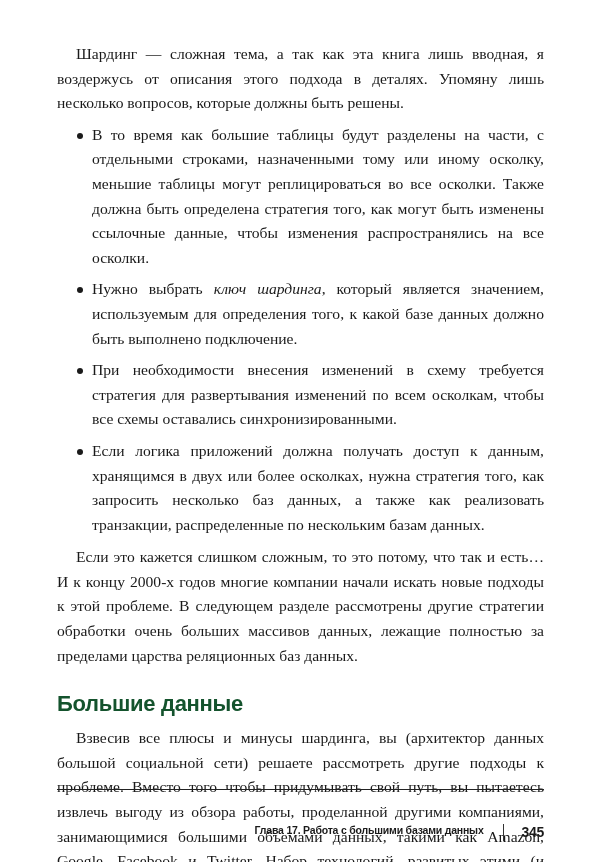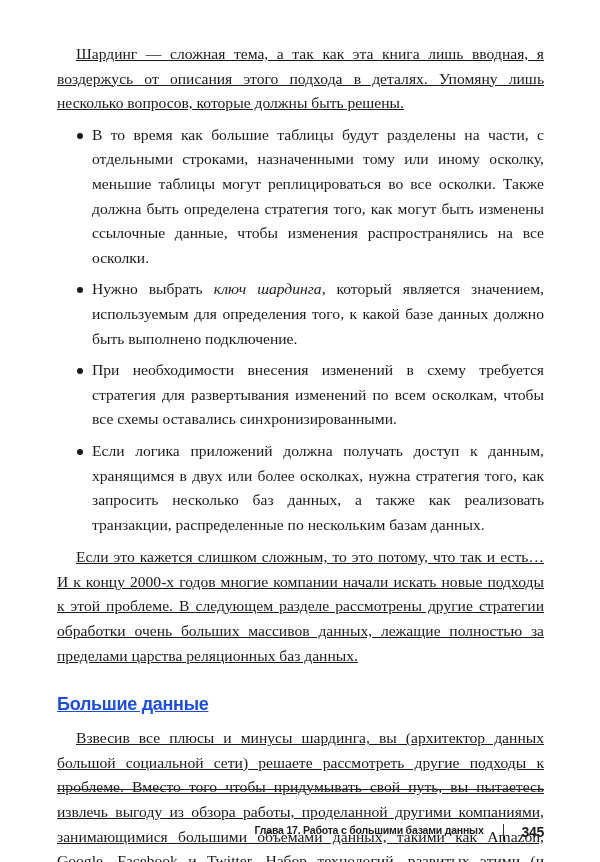--- a/index.html
+++ b/index.html
@@ -21,21 +21,20 @@
       top: 42px;
       width: 487px;
     }
     p.body-para {
       margin: 0;
       font-size: 15.6px;
       line-height: 24.6px;
       text-align: justify;
       text-indent: 19px;
       hyphens: manual;
-      text-decoration: underline;
     }
     ul.bullets {
       list-style: none;
       margin: 7px 0 8px 0;
       padding: 0;
     }
     ul.bullets li {
       position: relative;
       padding-left: 35px;
       margin: 0 0 7px 0;
@@ -50,25 +49,24 @@
       width: 6px;
       height: 6px;
       border-radius: 50%;
       background: #1a1a1a;
     }
     em { font-style: italic; }
     h2.section-heading {
       margin: 22px 0 8px 0;
       font-family: "Liberation Sans", "DejaVu Sans", sans-serif;
       font-weight: bold;
-      font-size: 18px;
+      font-size: 22px;
       line-height: 28px;
       letter-spacing: -0.3px;
-      color: #1d4ed8;
-      text-decoration: underline;
+      color: #14532d;
     }
     .footer-rule {
       position: absolute;
       left: 57px;
       top: 789px;
       width: 487px;
       height: 1px;
       background: #222222;
     }
     .footer {

